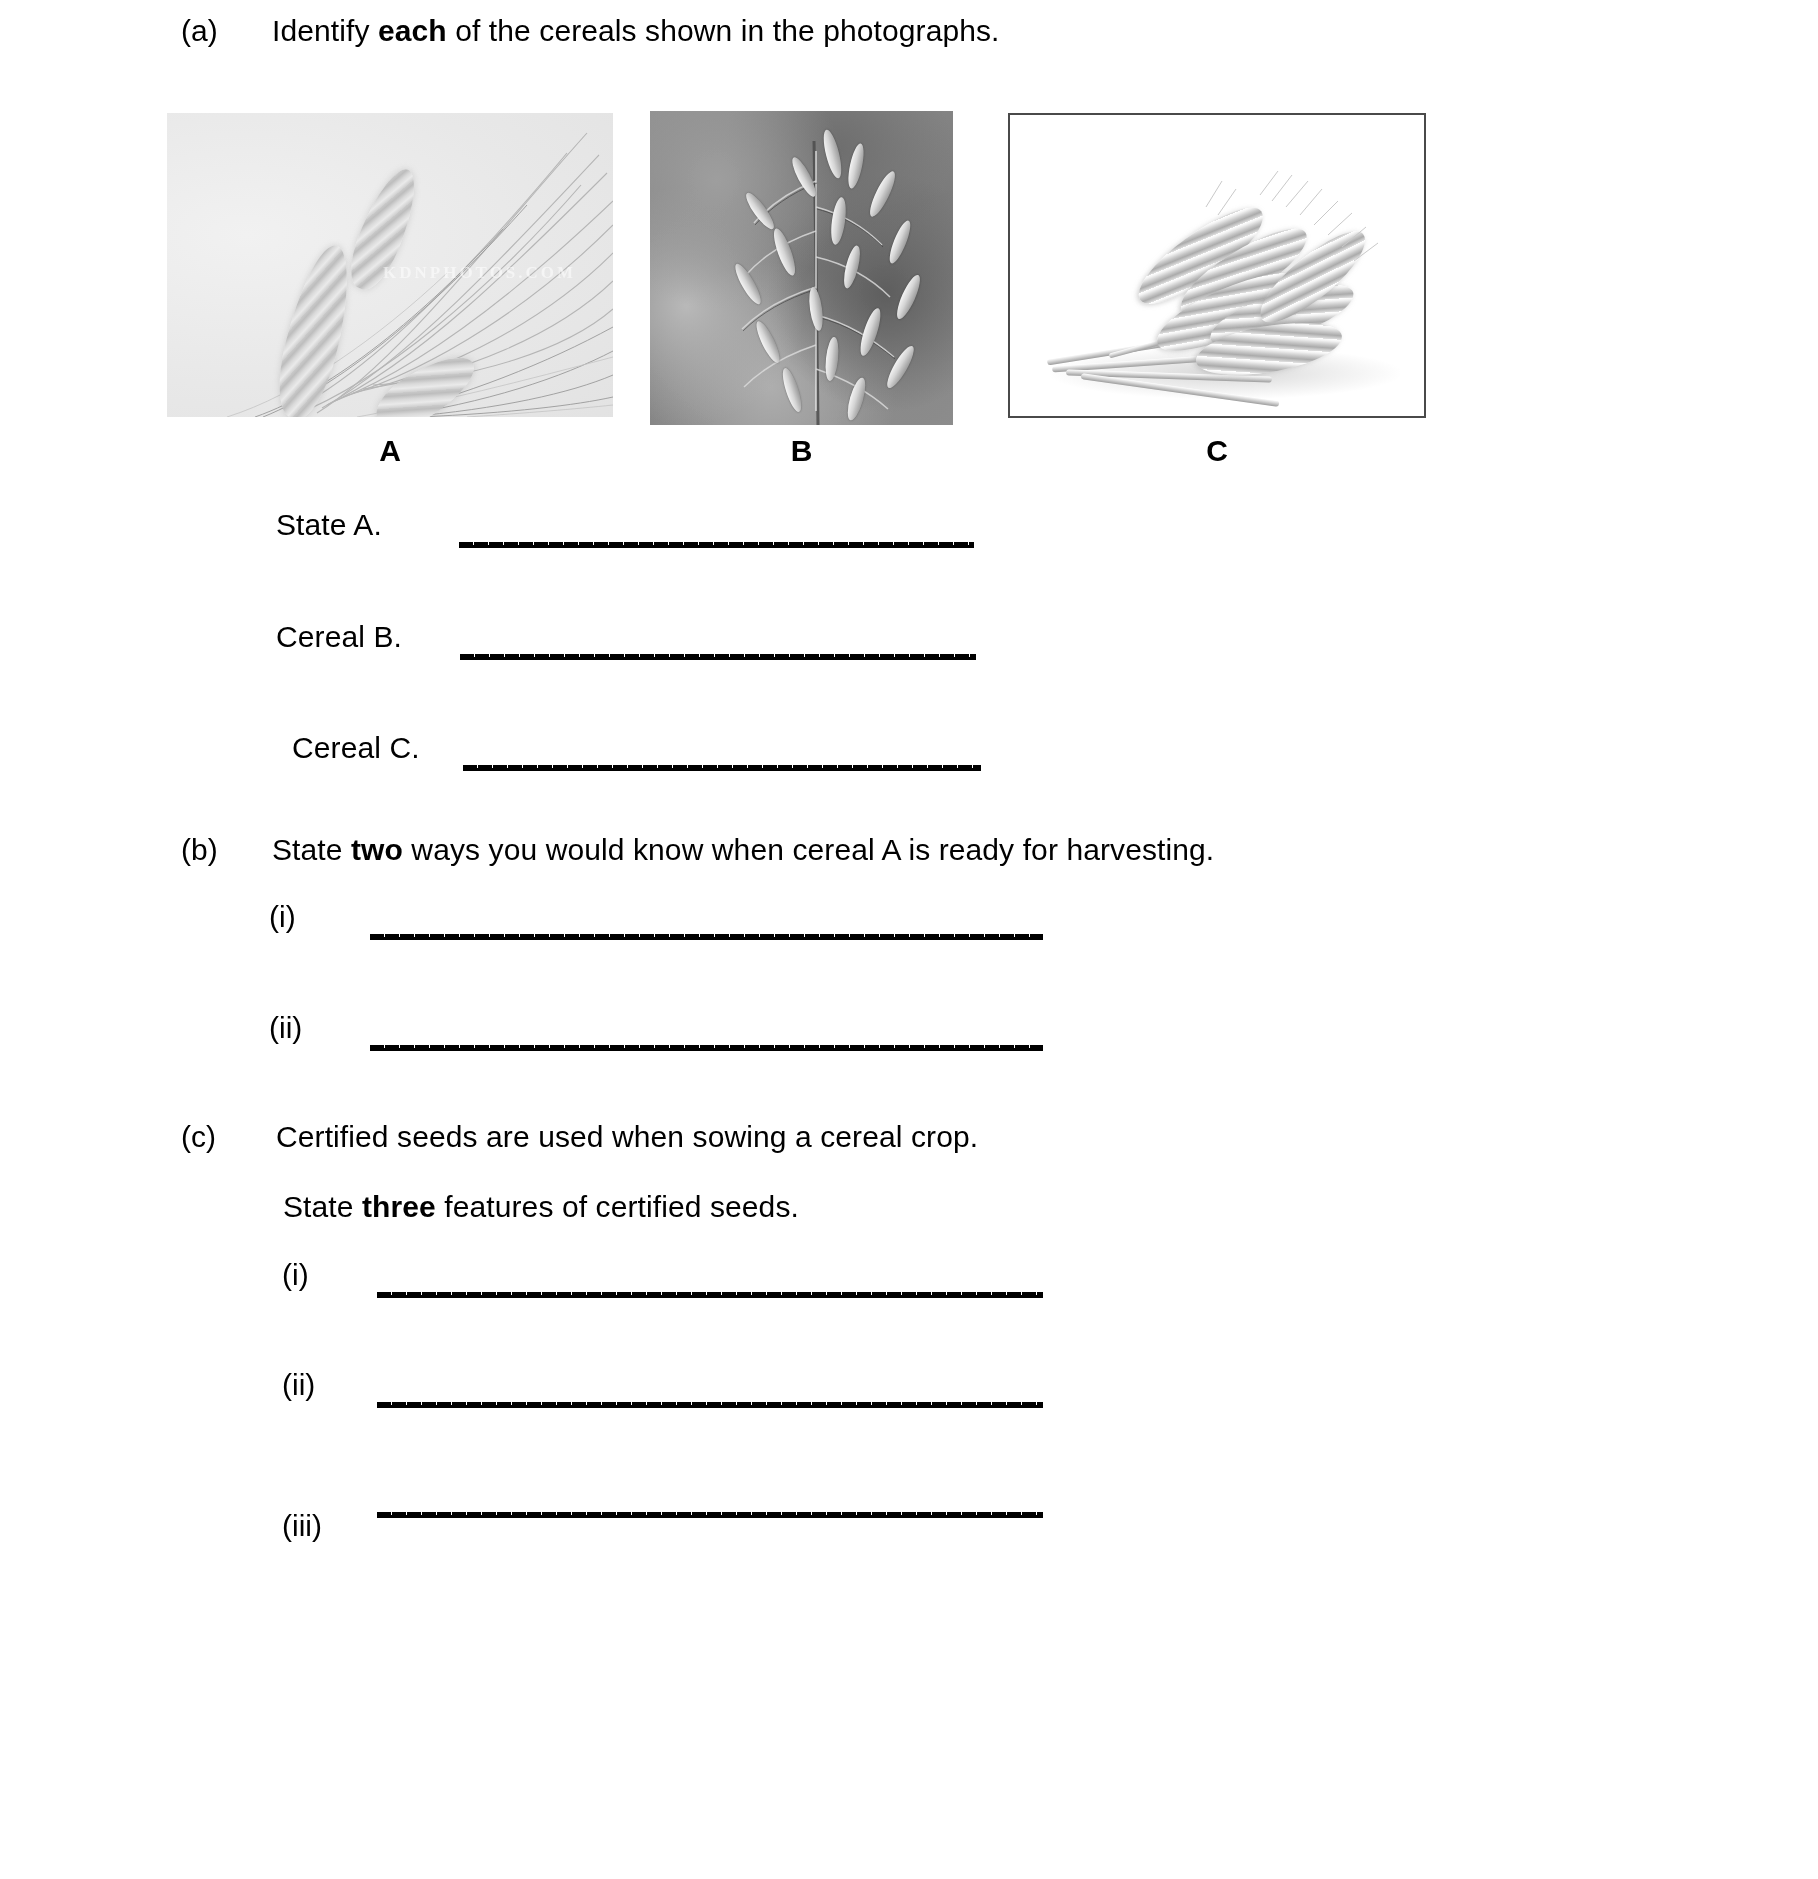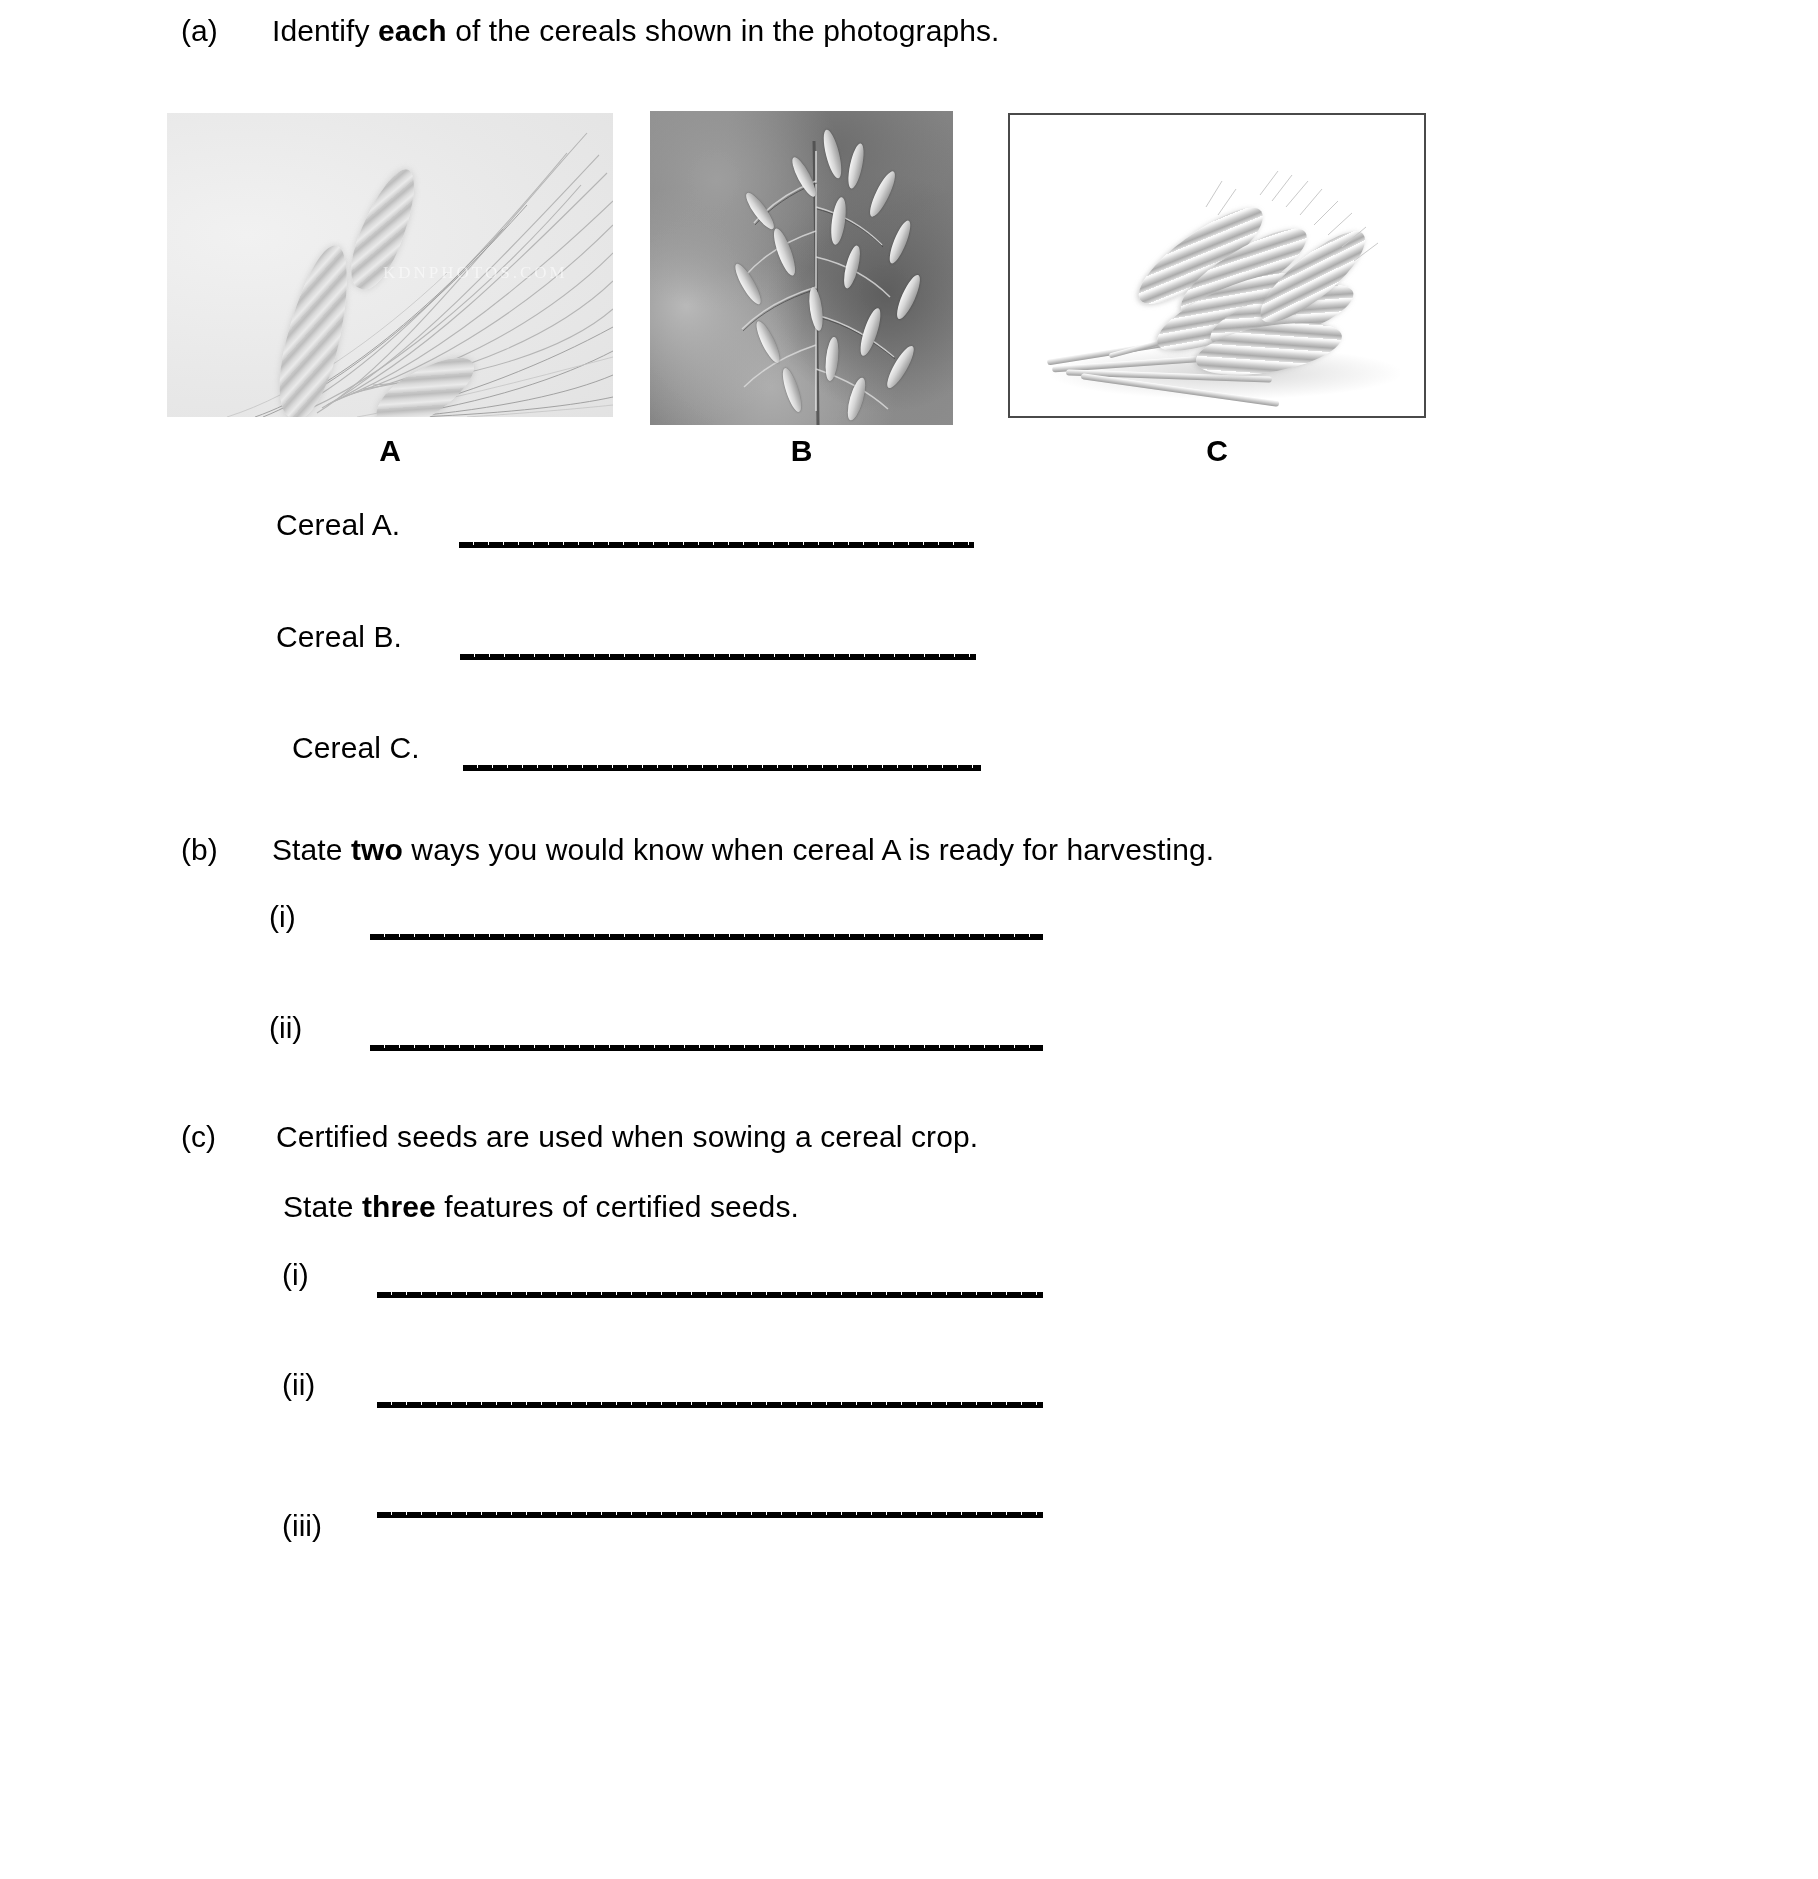--- a/index.html
+++ b/index.html
@@ -148,21 +148,21 @@
 </style>
 </head>
 <body>
 
 <div class="page">
 
   <div class="marker" style="left:181px; top:14px;">(a)</div>
 
   <div class="qtext" style="left:272px; top:14px;"><span>Identify </span><b class="strong">each</b><span> of the cereals shown in the photographs.</span></div>
 
-  <div class="figure" style="left:167px; top:113px; width:446px; height:304px;">
+  <div class="figure" style="left:167px; top:113px; width:446px; height:304px;font-weight:bold;">
     <div class="photo photoA" style="width:446px; height:304px;">
 
       <svg class="awns" viewBox="0 0 446 304" preserveAspectRatio="none">
         <g stroke="#b5b5b5" fill="none" stroke-width="1.1">
           <path d="M150,300 C230,250 330,120 420,20"></path>
           <path d="M155,295 C240,248 345,135 432,42"></path>
           <path d="M160,292 C250,250 350,150 440,60"></path>
           <path d="M168,288 C260,252 360,170 446,88"></path>
           <path d="M176,284 C272,254 370,188 446,112"></path>
           <path d="M186,280 C286,258 382,204 446,140"></path>
@@ -278,21 +278,21 @@
           <path d="M332,132 L356,112"></path>
             <path d="M344,146 L368,128"></path>
           <path d="M196,92 L212,66"></path>
             <path d="M208,100 L226,74"></path>
         </g>
       </svg>
     </div>
   </div>
   <div class="caption" style="left:1008px; top:434px; width:418px;">C</div>
 
-  <div class="qtext" style="left:276px; top:508px;">Cereal A.</div>
+  <div class="qtext" style="left:276px; top:508px;">State A.</div>
   <div class="rule" style="left:459px; top:545px; width:515px;"></div>
 
   <div class="qtext" style="left:276px; top:620px;">Cereal B.</div>
   <div class="rule" style="left:460px; top:657px; width:516px;"></div>
 
   <div class="qtext" style="left:292px; top:731px;">Cereal C.</div>
   <div class="rule" style="left:463px; top:768px; width:518px;"></div>
 
   <div class="marker" style="left:181px; top:833px;">(b)</div>
 

